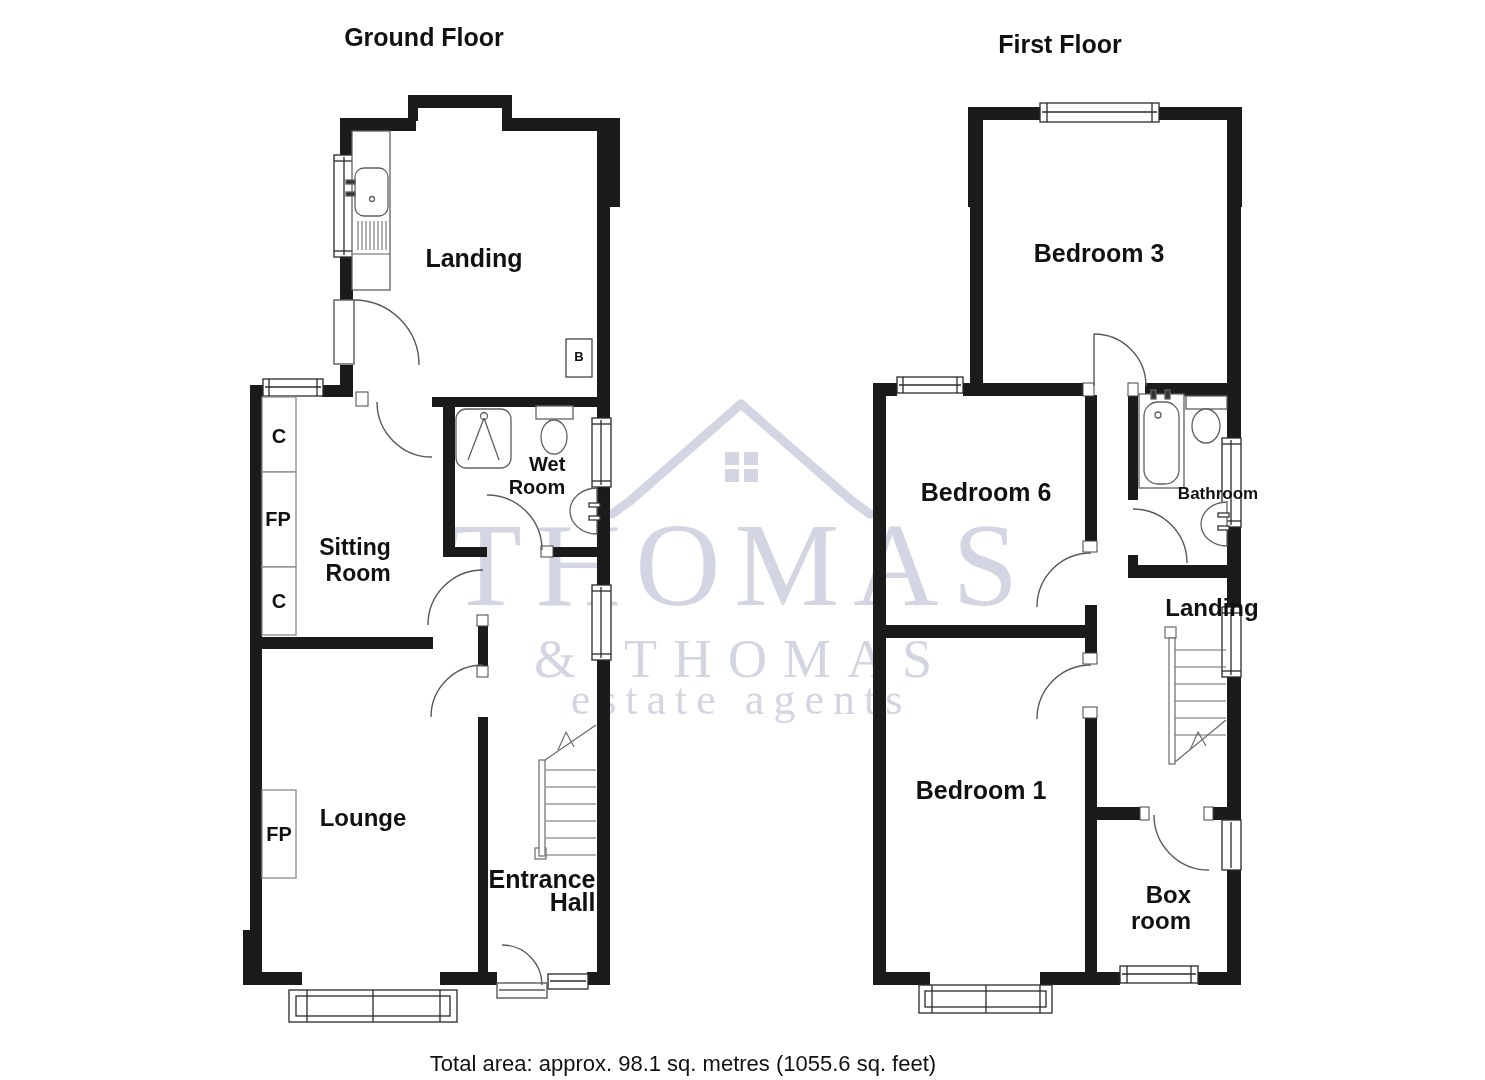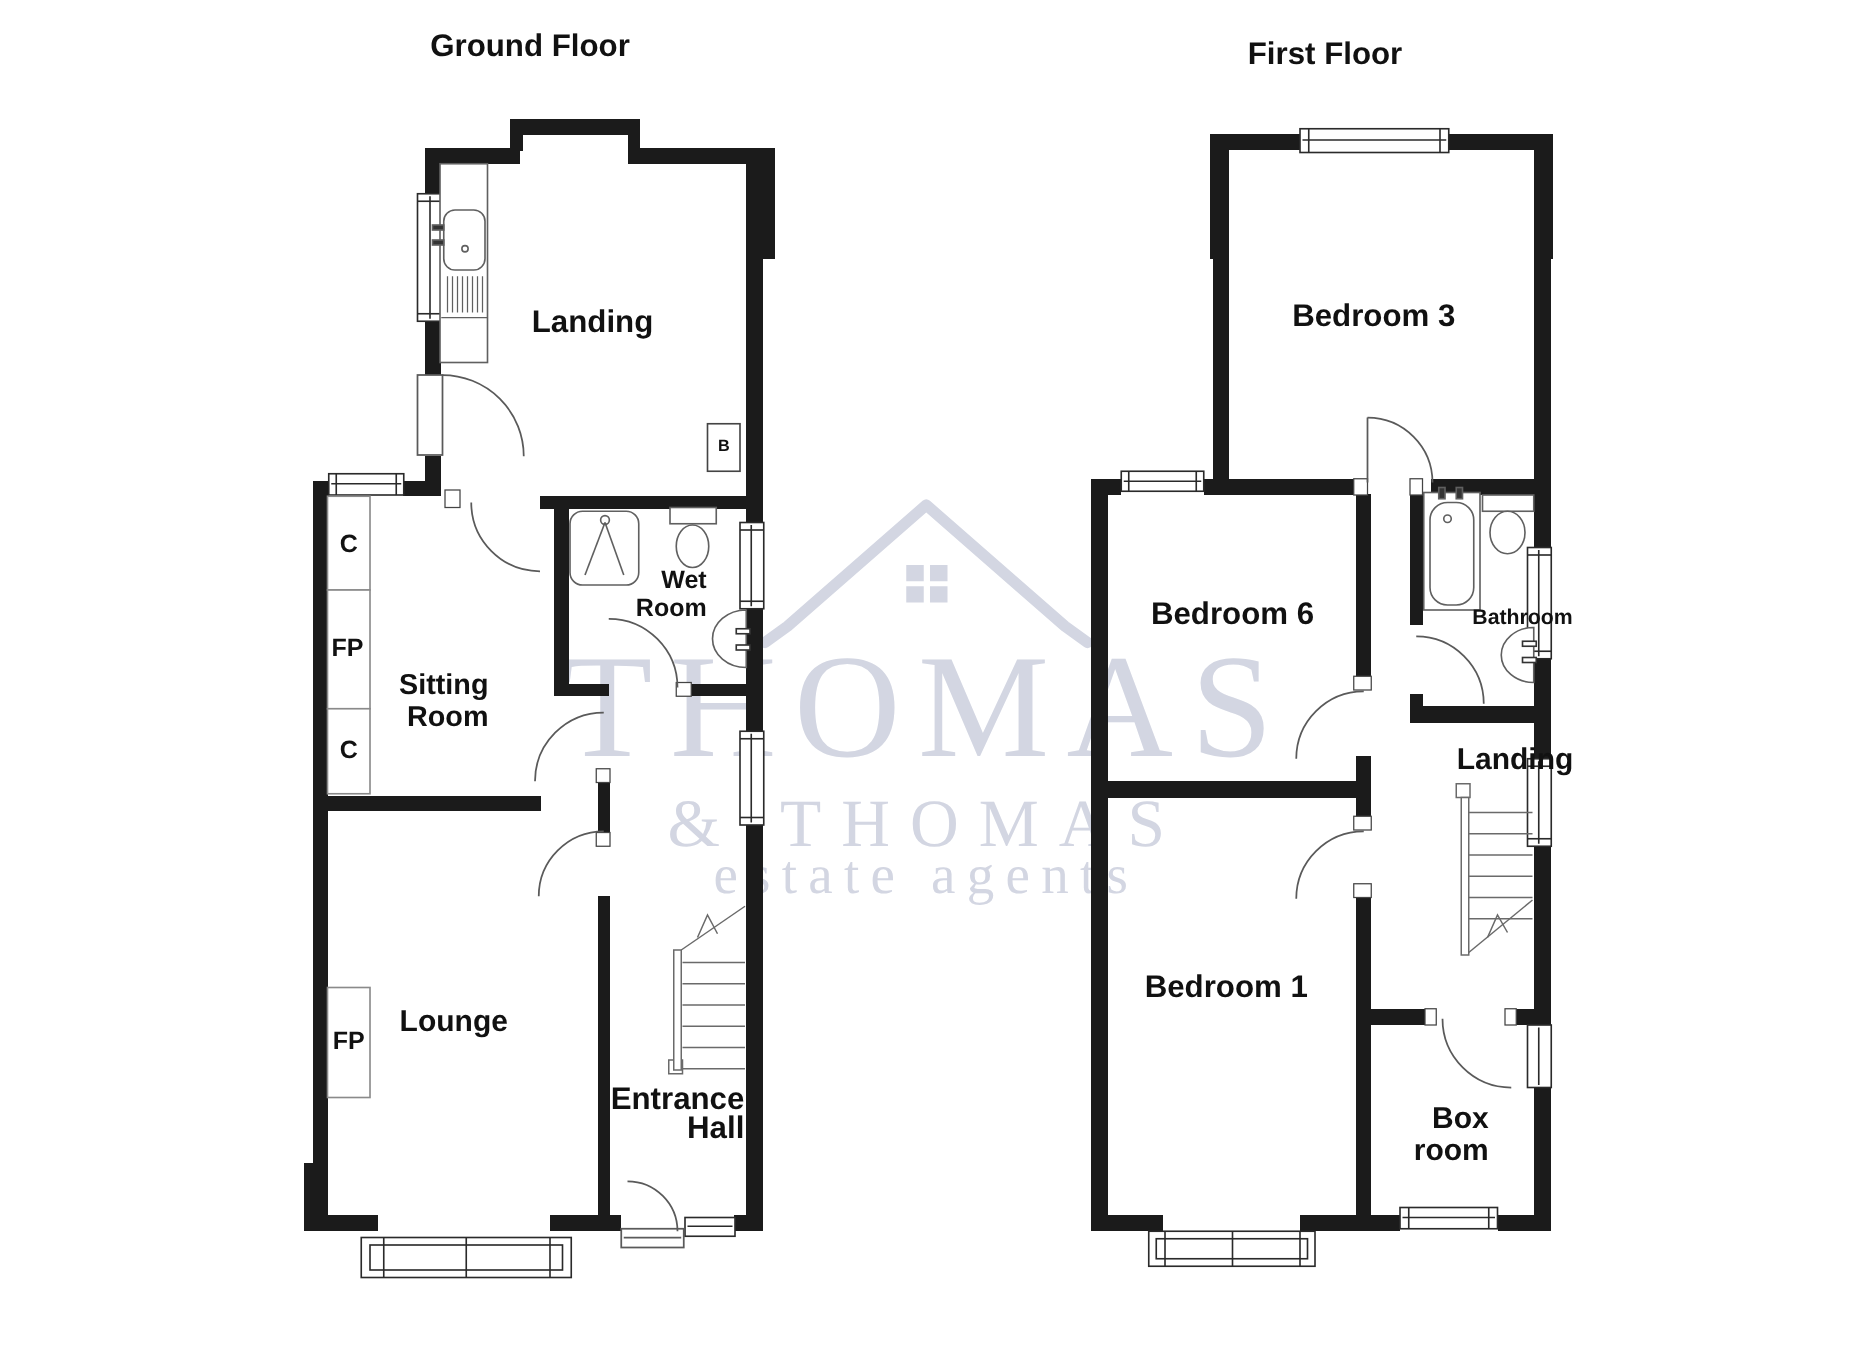--- a/index.html
+++ b/index.html
@@ -357,13 +357,14 @@
   <div class="lbl s25" style="left:1099px;top:253px">Bedroom 3</div>
   <div class="lbl s25" style="left:986px;top:492px">Bedroom 6</div>
   <div class="lbl s17" style="left:1185px;top:494px">Bathroom</div>
   <div class="lbl s24" style="left:1212px;top:608px">Landing</div>
   <div class="lbl s25" style="left:981px;top:790px">Bedroom 1</div>
   <div class="lbl s24" style="left:1161px;top:908px">
     <span class="ln">Box</span>
       <span class="ln">room</span>
   </div>
 
+  <div id="footer-text">Total area: approx. 98.1 sq. metres (1055.6 sq. feet)</div>
 </div>
 
 </body></html>

